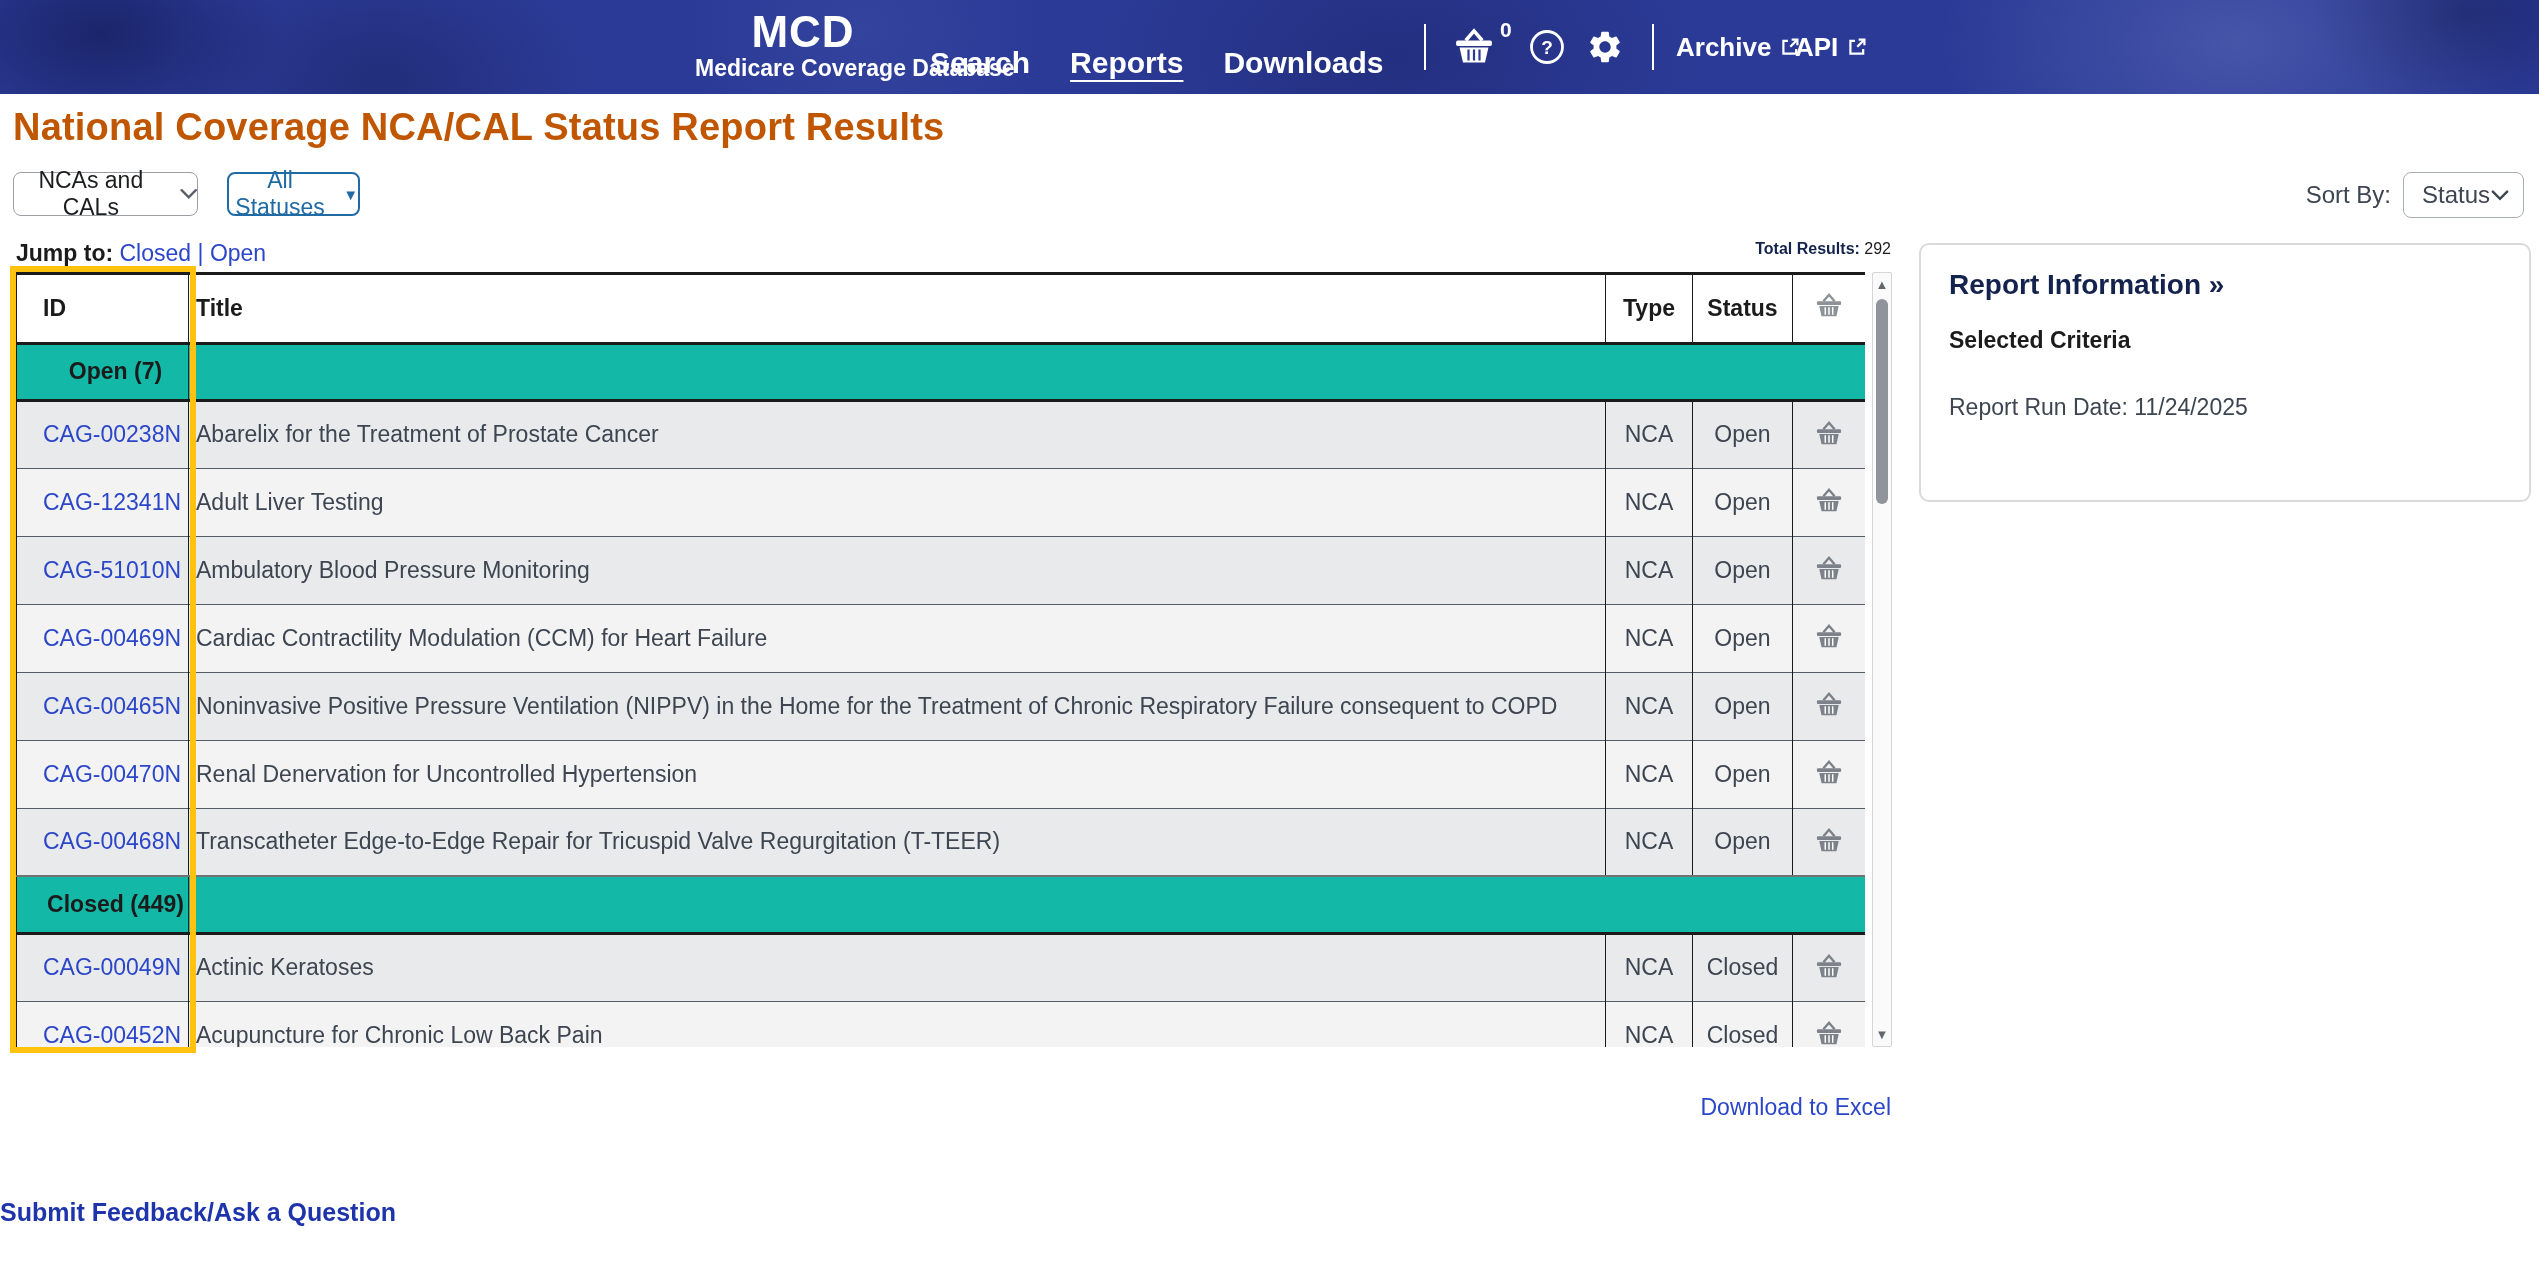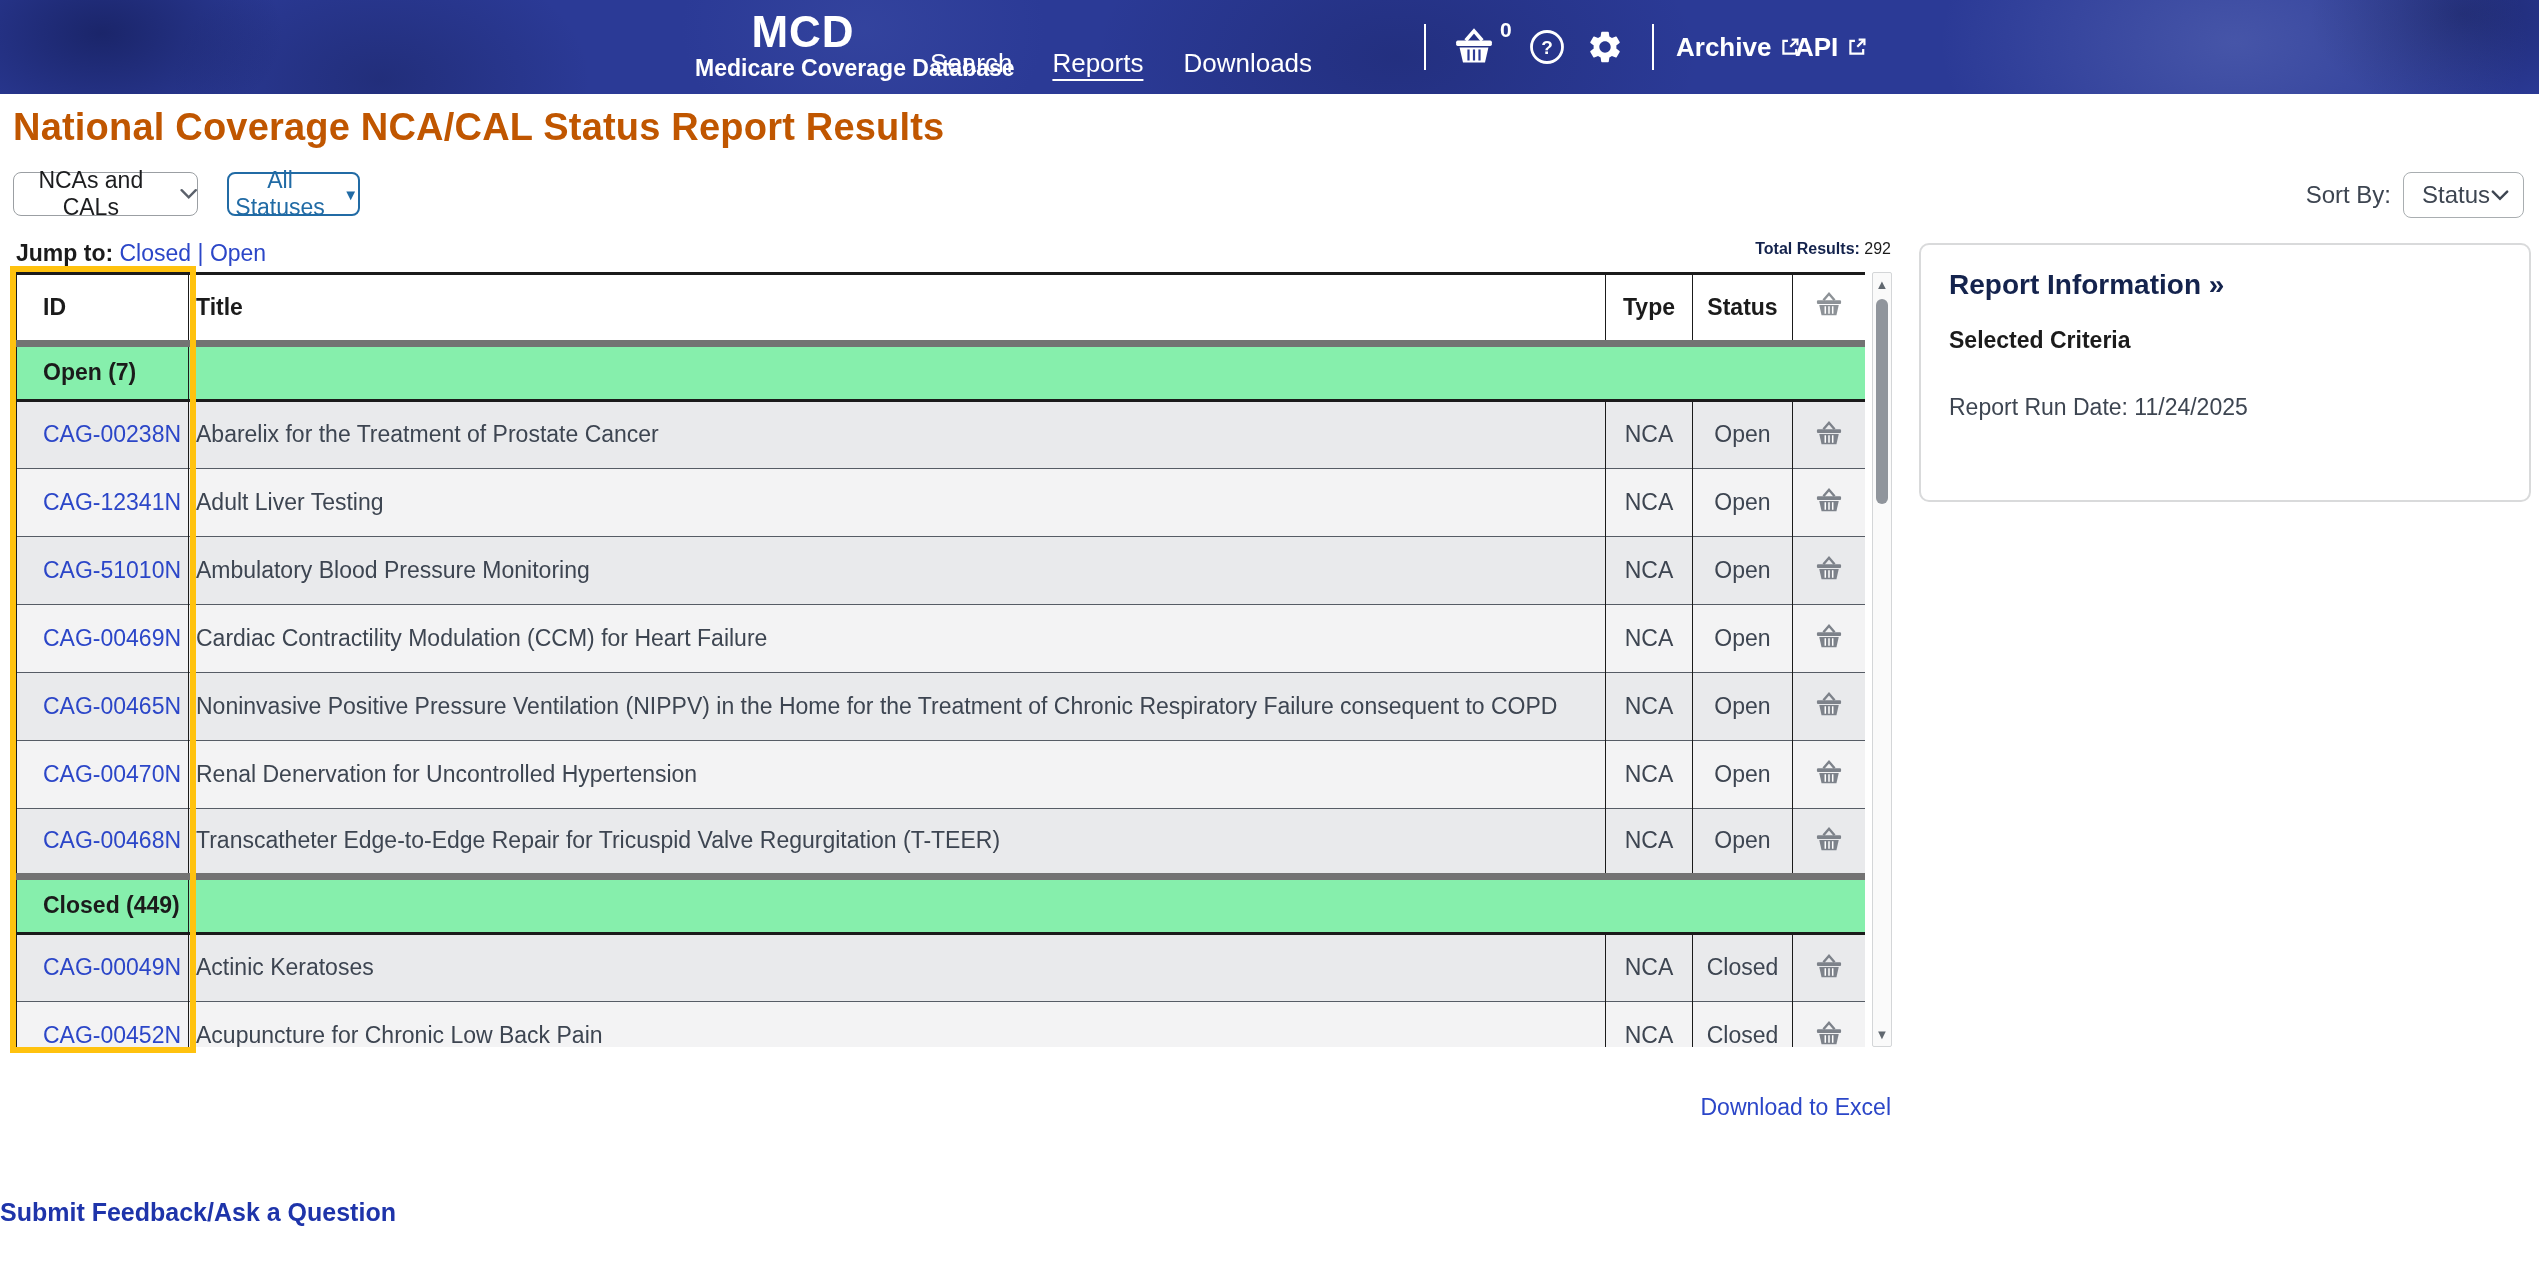--- a/index.html
+++ b/index.html
@@ -15,21 +15,21 @@
       radial-gradient(ellipse 300px 190px at 15% 85%, rgba(23,32,90,.45), transparent 70%),
       radial-gradient(ellipse 260px 200px at 34% 30%, rgba(70,88,175,.30), transparent 70%),
       radial-gradient(ellipse 420px 240px at 55% 60%, rgba(20,28,86,.35), transparent 72%),
       radial-gradient(ellipse 420px 260px at 88% 45%, rgba(140,155,215,.28), transparent 70%),
       radial-gradient(ellipse 220px 140px at 97% 15%, rgba(16,24,78,.5),  transparent 70%);
   }
   .logo { position:absolute; left:695px; top:8px; width:216px; text-align:center; color:#fff; }
   .logo-mcd { font-size:44px; font-weight:bold; letter-spacing:1px; line-height:48px; }
   .logo-sub { font-size:23px; font-weight:bold; line-height:20px; margin-top:2px; white-space:nowrap; }
   .nav-links { position:absolute; left:930px; top:0; height:94px; display:flex; gap:40px; align-items:center; }
-  .nav-link { color:#fff; font-size:26px; font-weight:normal; text-decoration:none; cursor:pointer;margin-top:32px; }
+  .nav-link { color:#fff; font-size:30px; font-weight:bold; text-decoration:none; cursor:pointer;margin-top:32px; }
   .nav-link.active { text-decoration:underline; text-underline-offset:7px; text-decoration-thickness:2px; }
   .nav-divider { position:absolute; top:24px; width:2px; height:46px; background:#ffffff; }
   .nav-iconbtn { position:absolute; background:none; border:none; cursor:pointer; }
   .cart-badge { position:absolute; left:1500px; top:18px; color:#fff; font-size:21px; font-weight:bold; }
   .ext-link { position:absolute; top:0; height:94px; display:flex; align-items:center; gap:8px;
               color:#fff; font-size:26px; font-weight:bold; text-decoration:none; cursor:pointer; }
 
   
   .page-title { position:absolute; left:13px; top:106px; font-size:38px; font-weight:bold;
                 color:#c05600; letter-spacing:.2px; }
@@ -54,22 +54,22 @@
   .totals b { color:#14234d; }
   .totals span { color:#1b1b1b; }
 
   
   .table-viewport { position:absolute; left:16px; top:272px; width:1849px; height:775px;
                     overflow:hidden; border-top:3px solid #1b1b1b; background:#fff; }
   table.results { border-collapse:collapse; width:1849px; table-layout:fixed; font-size:23px; }
   table.results td { border-left:1px solid #1b1b1b; border-right:1px solid #1b1b1b; vertical-align:middle; }
   tr.head-row td { background:#fff; height:68px; color:#1b1b1b; font-weight:bold;
                    border-bottom:3px solid #1b1b1b; }
-  tr.group-row td { background:#86efac; height:57px; border-bottom:3px solid #1b1b1b;
-                    border-top:7px solid #737373; }
+  tr.group-row td { background:#14b8a6; height:57px; border-bottom:3px solid #1b1b1b;
+                    border-top:2px solid #737373;text-align:center; }
   td.group-label { font-weight:bold; color:#1b1b1b; }
   tr.data-row td { height:68px; border-top:1px solid #565c65; }
   tr.data-row:first-of-type td { border-top:none; }
   tr.dark td  { background:#e9eaec; }
   tr.light td { background:#f3f3f4; }
   .c-id    { padding-left:26px; }
   .c-title { padding-left:7px; color:#3d4551; }
   .c-type, .c-status { text-align:center; color:#3d4551; }
   .c-basket { text-align:center; }
   a.id-link { color:#2b46c8; text-decoration:none; cursor:pointer; }

